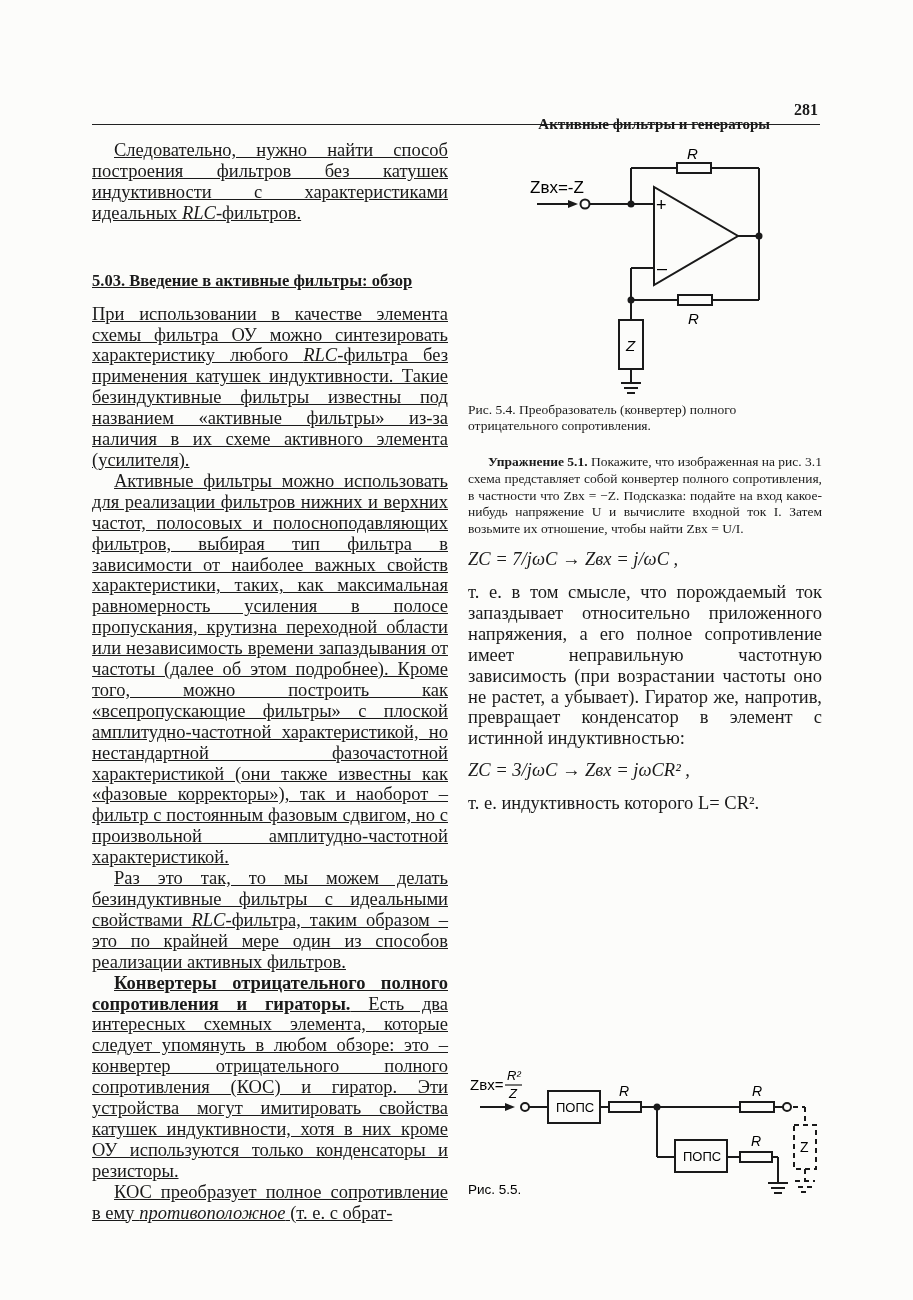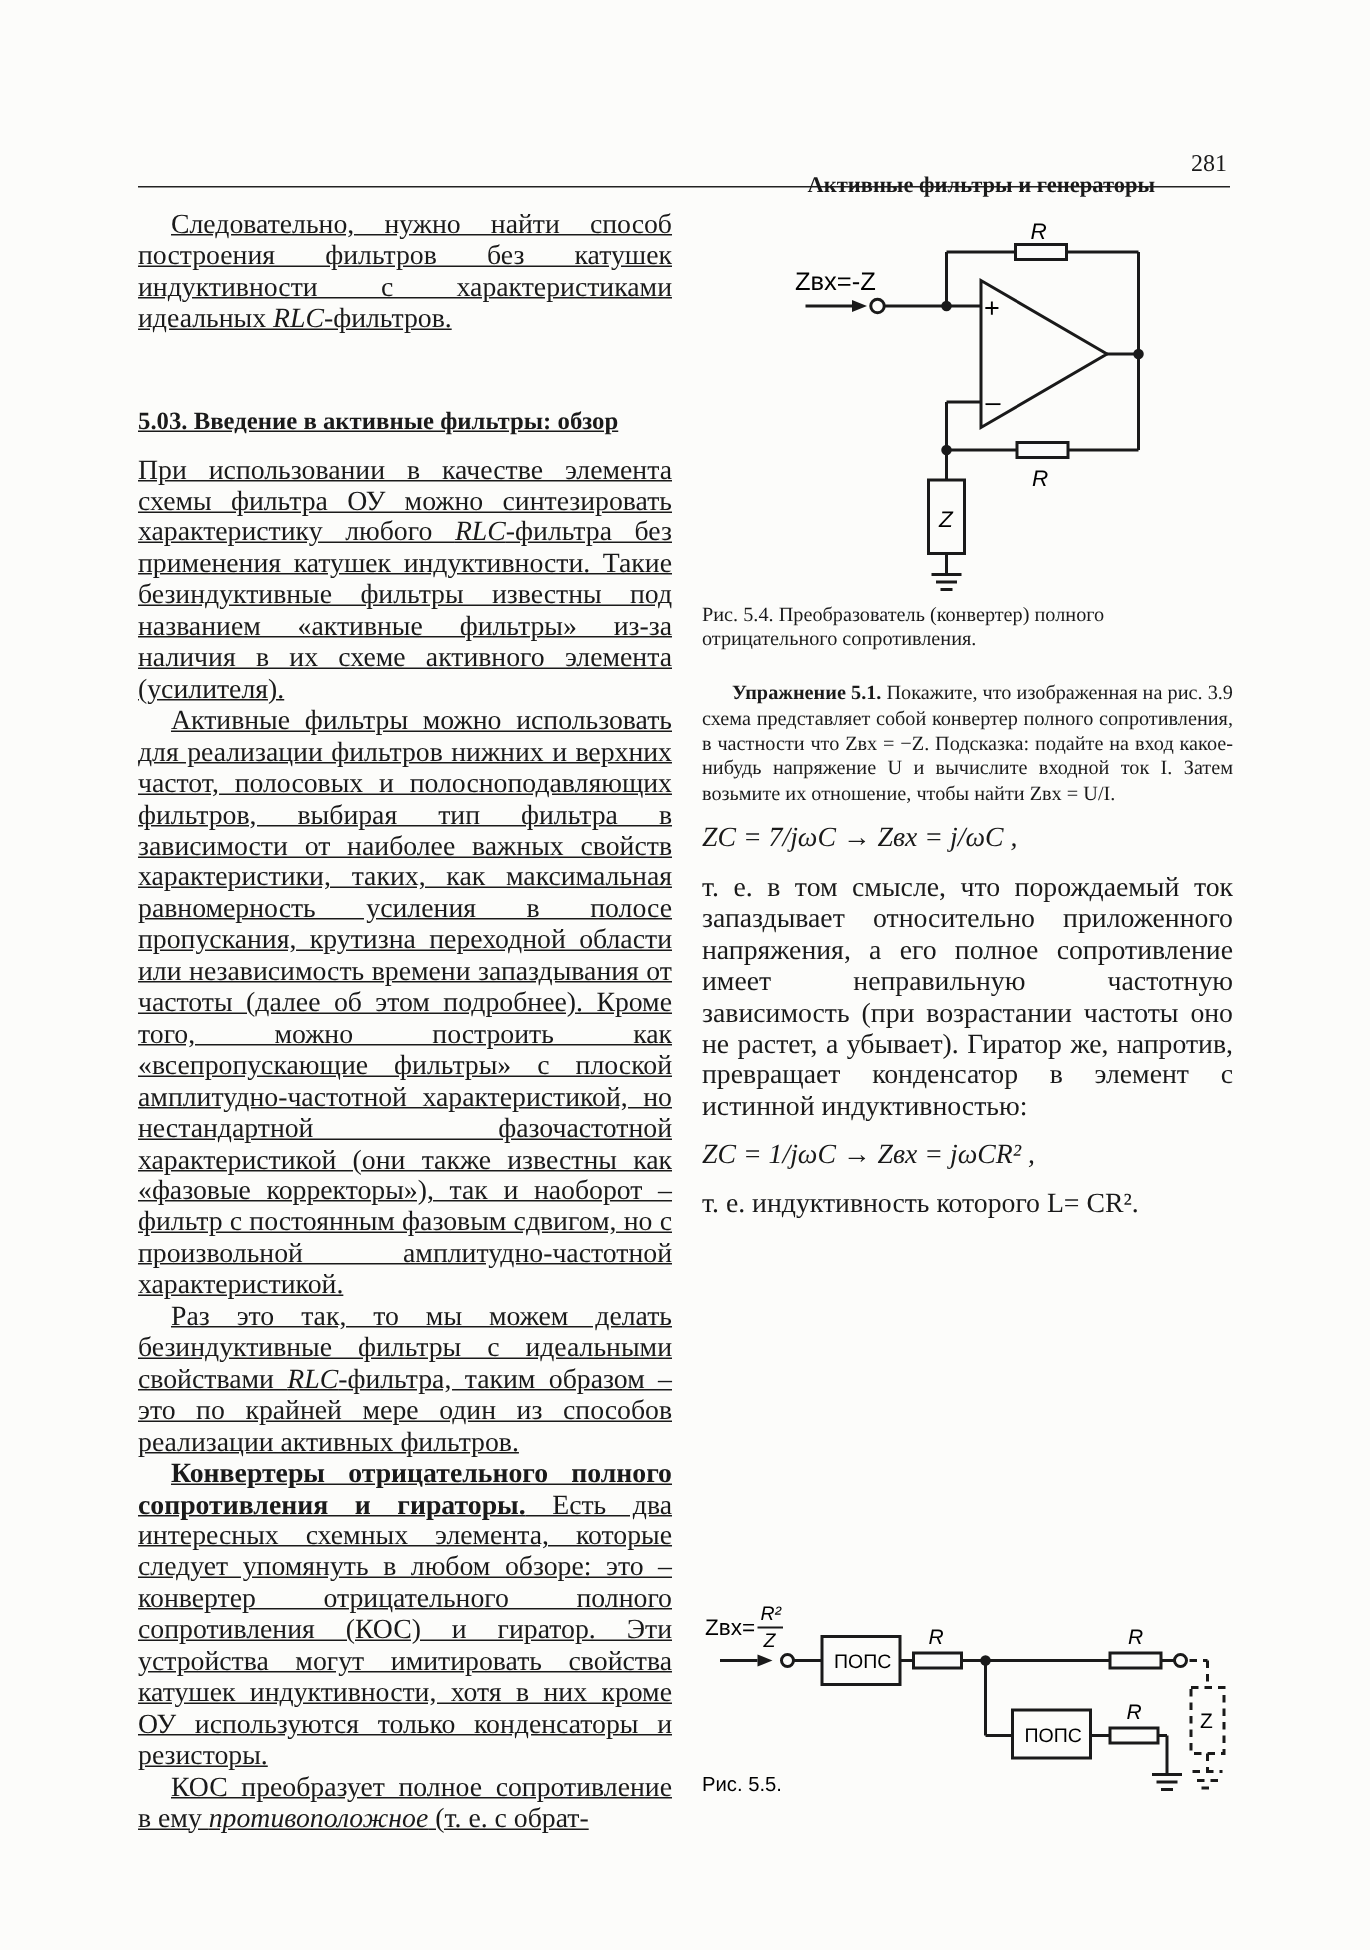--- a/index.html
+++ b/index.html
@@ -8,21 +8,21 @@
     font-family: "Liberation Serif", "DejaVu Serif", serif; color: #1a1a1a; overflow: hidden;
   }
   .header {
     position: absolute; left: 92px; top: 100px; width: 728px; height: 24px;
     border-bottom: 1.5px solid #222;
   }
   .header .title {
     position: absolute; right: 50px; top: 16px; font-weight: bold; font-size: 15px;
   }
   .header .pageno {
-    position: absolute; right: 2px; top: 1px; font-weight: normal; font-size: 16px;
+    position: absolute; right: 2px; top: 1px; font-weight: bold; font-size: 16px;
   }
   .col { position: absolute; }
   .left { left: 92px; top: 140px; width: 356px; text-decoration: underline; }
   .right { left: 468px; width: 354px; }
   p { margin: 0; text-align: justify; font-size: 18.5px; line-height: 20.9px; }
   p.ind { text-indent: 22px; }
   .h { font-weight: bold; font-size: 16.5px; line-height: 21px; margin: 46px 0 13px 0; }
   .i { font-style: italic; }
   .b { font-weight: bold; }
   .caption { font-size: 13.5px; line-height: 16px; text-align: left; }
@@ -94,25 +94,25 @@
   <text x="156" y="76" font-size="18">+</text>
   <text x="157" y="139" font-size="18">–</text>
 </svg>
 
 <div class="col right" style="top:402px">
   <div class="caption">Рис. 5.4. Преобразователь (конвертер) полного отрицательного сопротивления.</div>
 </div>
 
 <div class="col right" style="top:442px">
 
-  <div class="small ind" style="margin-top:12px"><span class="b">Упражнение 5.1.</span><span> Покажите, что изображенная на рис. 3.9 схема представляет собой конвертер полного сопротивления, в частности что Zвх = −Z. Подсказка: подайте на вход какое-нибудь напряжение U и вычислите входной ток I. Затем возьмите их отношение, чтобы найти Zвх = U/I.</span></div>
+  <div class="small ind" style="margin-top:12px"><span class="b">Упражнение 5.1.</span><span> Покажите, что изображенная на рис. 3.1 схема представляет собой конвертер полного сопротивления, в частности что Zвх = −Z. Подсказка: подайте на вход какое-нибудь напряжение U и вычислите входной ток I. Затем возьмите их отношение, чтобы найти Zвх = U/I.</span></div>
 
   <div class="formula">ZC = 7/jωC → Zвх = j/ωC ,</div>
   <p>т. е. в том смысле, что порождаемый ток запаздывает относительно приложенного напряжения, а его полное сопротивление имеет неправильную частотную зависимость (при возрастании частоты оно не растет, а убывает). Гиратор же, напротив, превращает конденсатор в элемент с истинной индуктивностью:</p>
-  <div class="formula">ZC = 1/jωC → Zвх = jωCR² ,</div>
+  <div class="formula">ZC = 3/jωC → Zвх = jωCR² ,</div>
   <p>т. е. индуктивность которого L= CR².</p>
 </div>
 
 <svg style="position:absolute;left:465px;top:1060px" width="360" height="150" viewBox="0 0 360 150">
   <g stroke="#1a1a1a" stroke-width="2" fill="none">
     <line x1="15" y1="47" x2="40" y2="47"></line>
     <polygon points="40,43 50,47 40,51" fill="#1a1a1a" stroke="none"></polygon>
     <circle cx="60" cy="47" r="4" fill="#fcfcfa"></circle>
     <line x1="64" y1="47" x2="83" y2="47"></line>
     <rect x="83" y="31" width="52" height="32" fill="#fcfcfa"></rect>

